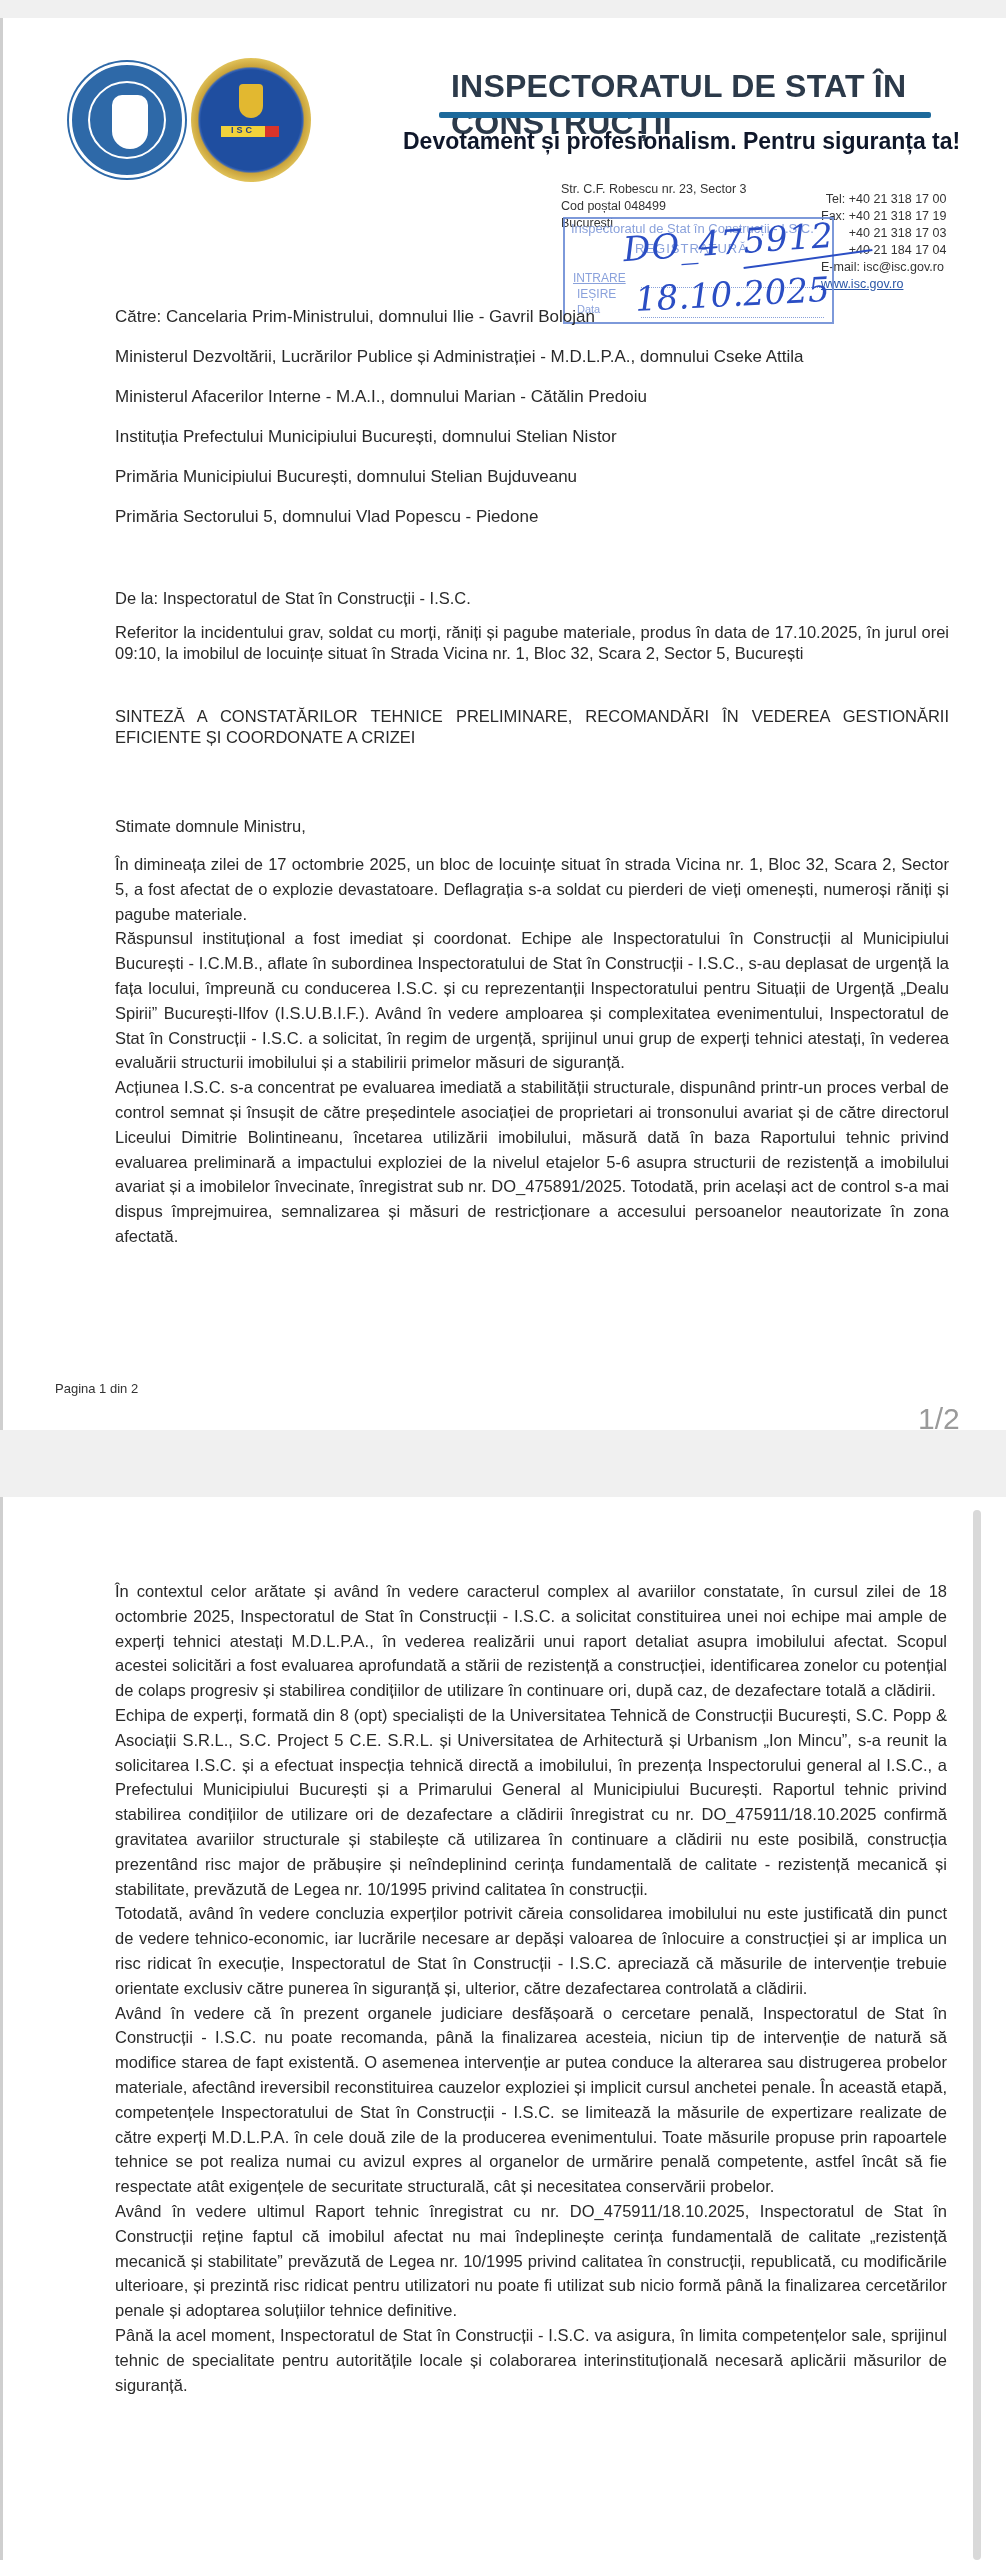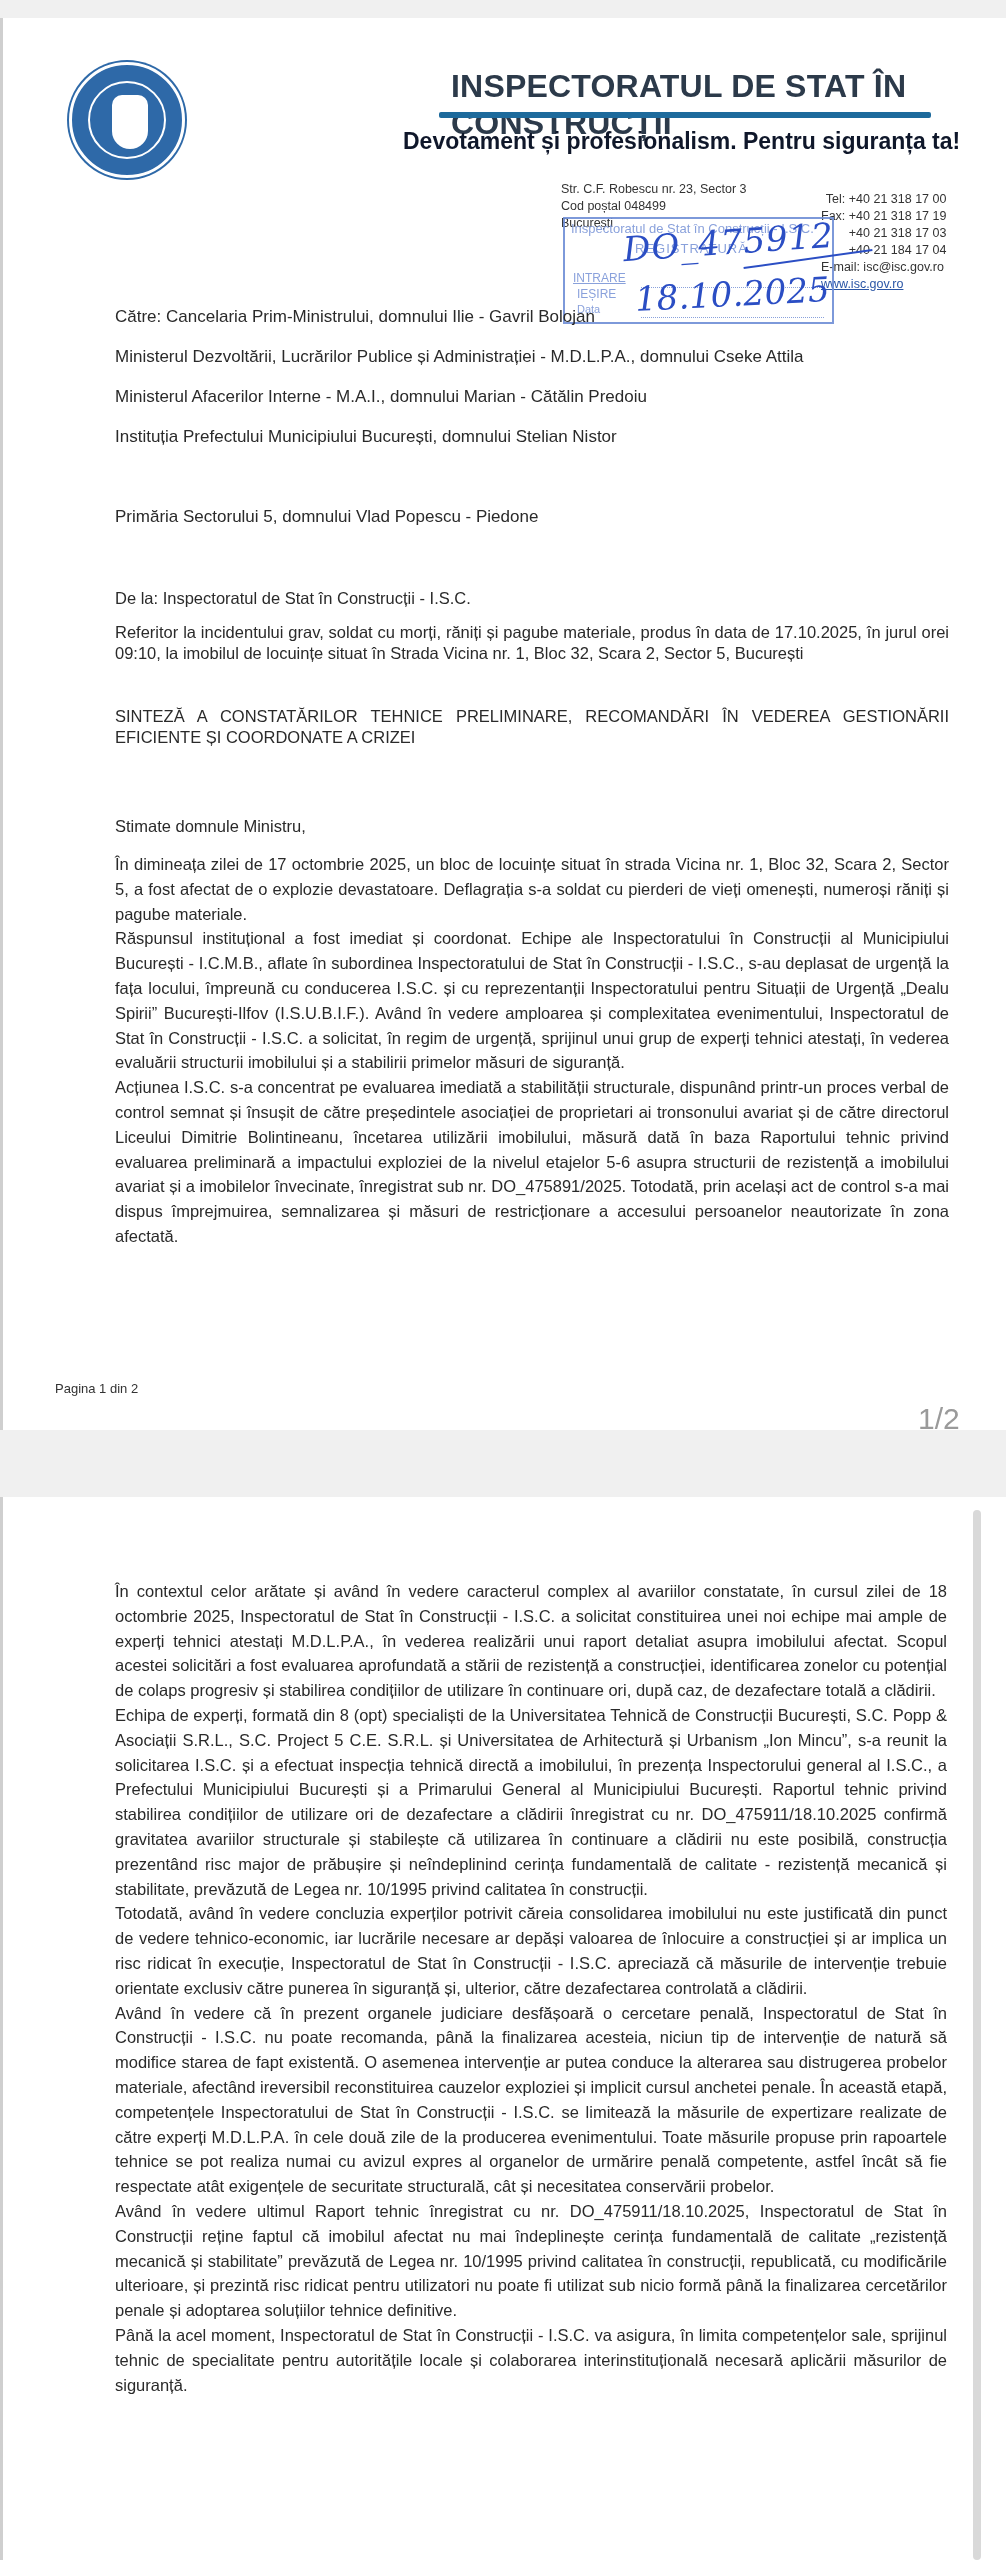--- a/index.html
+++ b/index.html
@@ -70,20 +70,27 @@
 </head>
 <body>
 
 <div class="page" id="page1">
 
   <div class="logos">
     <div class="logo-gov" title="GUVERNUL ROMÂNIEI">
       <div class="ring"></div>
       <div class="eagle"></div>
     </div>
+    <div class="logo-isc">
+      <div class="crest"></div>
+      <div class="band">
+          <span>ISC</span>
+          <div class="red"></div>
+        </div>
+    </div>
   </div>
 
   <div class="org-title">INSPECTORATUL DE STAT ÎN CONSTRUCȚII</div>
   <div class="blue-rule"></div>
   <div class="motto">Devotament și profesionalism. Pentru siguranța ta!</div>
 
   <div class="addr">
     <div>Str. C.F. Robescu nr. 23, Sector 3</div>
     <div>Cod poștal 048499</div>
     <div>București</div>
@@ -108,20 +115,21 @@
     <div class="dots" style="top:98px;"></div>
   </div>
   <div class="hand num">DO_475912</div>
   <div class="hand-stroke"></div>
   <div class="hand date">18.10.2025</div>
 
   <div class="text recipient" style="top:288px;">Către: Cancelaria Prim-Ministrului, domnului Ilie - Gavril Bolojan</div>
   <div class="text recipient" style="top:328px;">Ministerul Dezvoltării, Lucrărilor Publice și Administrației - M.D.L.P.A., domnului Cseke Attila</div>
   <div class="text recipient" style="top:368px;">Ministerul Afacerilor Interne - M.A.I., domnului Marian - Cătălin Predoiu</div>
   <div class="text recipient" style="top:408px;">Instituția Prefectului Municipiului București, domnului Stelian Nistor</div>
+  <div class="text recipient" style="top:448px;">Primăria Municipiului București, domnului Stelian Bujduveanu</div>
   <div class="text recipient" style="top:488px;">Primăria Sectorului 5, domnului Vlad Popescu - Piedone</div>
 
   <div class="text" style="top:570px;">De la: Inspectoratul de Stat în Construcții - I.S.C.</div>
   <div class="text justify" style="top:604px;">Referitor la incidentului grav, soldat cu morți, răniți și pagube materiale,  produs în data de 17.10.2025, în jurul orei 09:10, la imobilul de locuințe situat în Strada Vicina nr. 1, Bloc 32, Scara 2, Sector 5, București</div>
   <div class="text justify" style="top:688px;">SINTEZĂ A CONSTATĂRILOR TEHNICE PRELIMINARE, RECOMANDĂRI ÎN VEDEREA GESTIONĂRII EFICIENTE ȘI COORDONATE A CRIZEI</div>
 
   <div class="text" style="top:798px;">Stimate domnule Ministru,</div>
 
   <div class="text justify body-text" style="top:834px;">
     <p>În dimineața zilei de 17 octombrie 2025, un bloc de locuințe situat în strada Vicina nr. 1, Bloc 32, Scara 2, Sector 5, a fost afectat de o explozie devastatoare. Deflagrația s-a soldat cu pierderi de vieți omenești, numeroși răniți și pagube materiale.</p>

